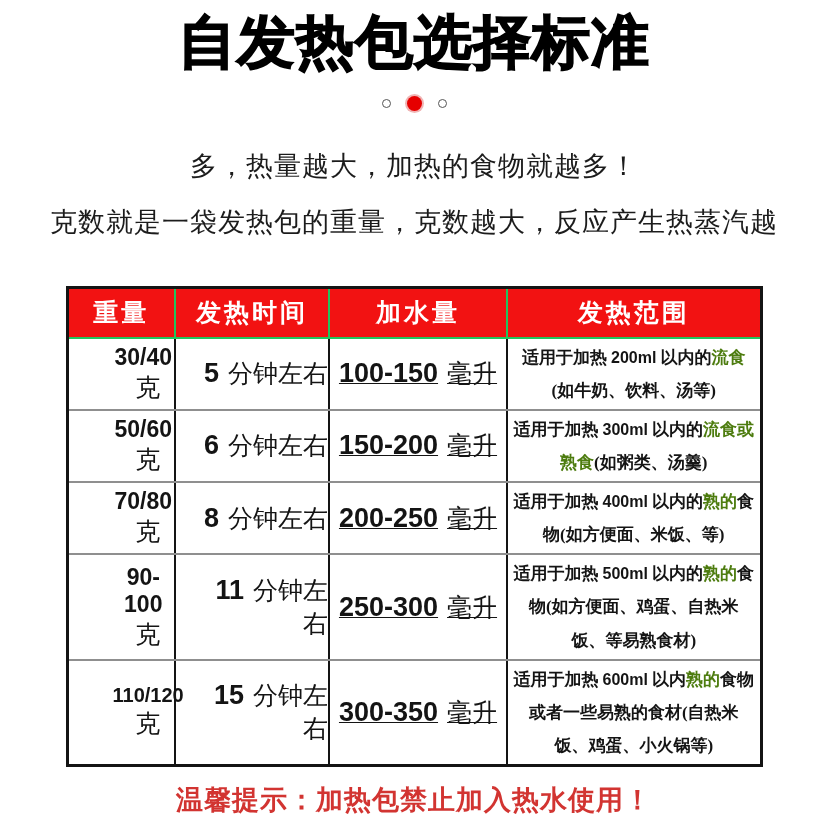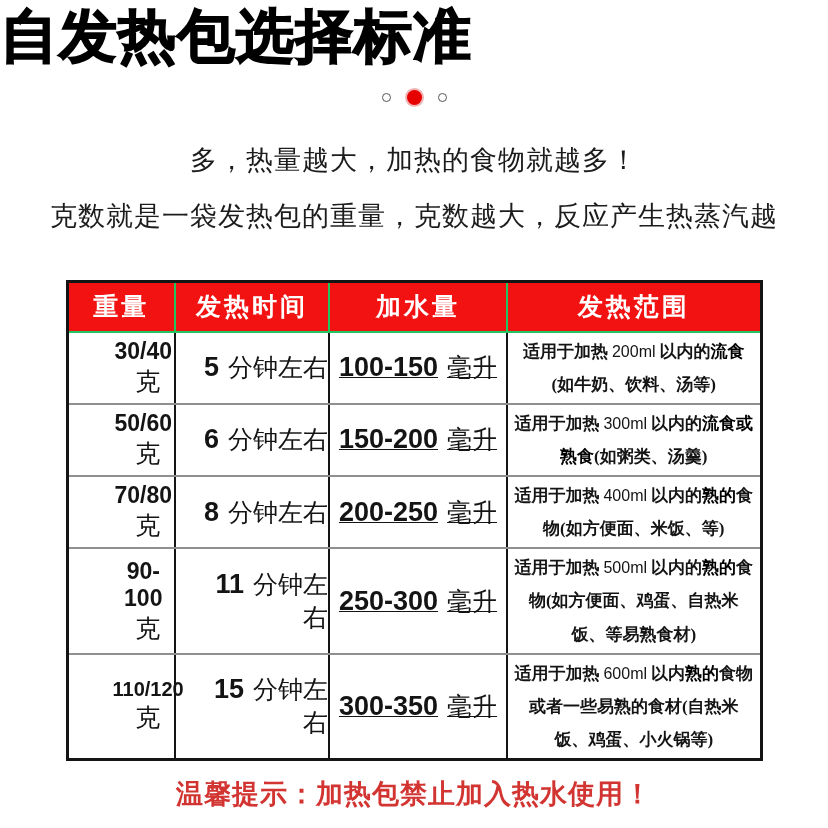--- a/index.html
+++ b/index.html
@@ -1,21 +1,21 @@
 <!DOCTYPE html>
 <html><head>
 <meta charset="utf-8">
 <style>
   * { margin:0; padding:0; box-sizing:border-box; }
   html,body { width:828px; height:828px; background:#ffffff; overflow:hidden;
               font-family:"Liberation Serif", serif; }
   .page { width:828px; height:828px; background:#fff; position:relative; }
 
   .title {
-    text-align:left;
+    padding-top:6px; text-align:center;
     font-family:"Liberation Sans", sans-serif;
     font-size:58px; line-height:72px; font-weight:900; color:#000;
     -webkit-text-stroke:1.5px #000; letter-spacing:1px;
   }
 
   .dots { margin-top:16px; display:flex; justify-content:center; align-items:center; gap:16px; height:18px; }
   .dot  { width:9px; height:9px; border-radius:50%; background:#fff; border:1.5px solid #555; display:inline-block; }
   .dot.active { width:15px; height:15px; background:#e60000; border:none; box-shadow:0 0 0 2px #f0b4b4; }
 
   .intro { margin-top:26px; text-align:center; color:#1c1c1c;
@@ -35,22 +35,22 @@
 
   td.c1 { text-align:center;padding-left:44px; }
   td.c2 { text-align:right; padding-left:20px; }
   td.c3 { text-align:center;text-decoration:underline; }
   td.c4 { text-align:center; font-weight:700; font-size:17px; line-height:1.95; padding:2px 5px; }
 
   .num  { font-family:"Liberation Sans", sans-serif; font-weight:700; font-size:23px; }
   .big  { font-size:27px; }
   .cjk  { font-size:25px; }
   .gap  { margin-left:9px; }
-  .vol  { font-family:"Liberation Sans", sans-serif; font-weight:400; font-size:16px; margin:8px 4px; }
-  .hl   { color:#000000; }
+  .vol  { font-family:"Liberation Sans", sans-serif; font-weight:700; font-size:16px; margin:8px 4px; }
+  .hl   { color:#4d7c0f; }
 
   .notice { margin-top:15px; text-align:center; color:#d23431; font-weight:700;
             font-size:27px; letter-spacing:1px; }
 </style>
 </head>
 <body>
 
 <div class="page">
 
   <div class="title">自发热包选择标准</div>

